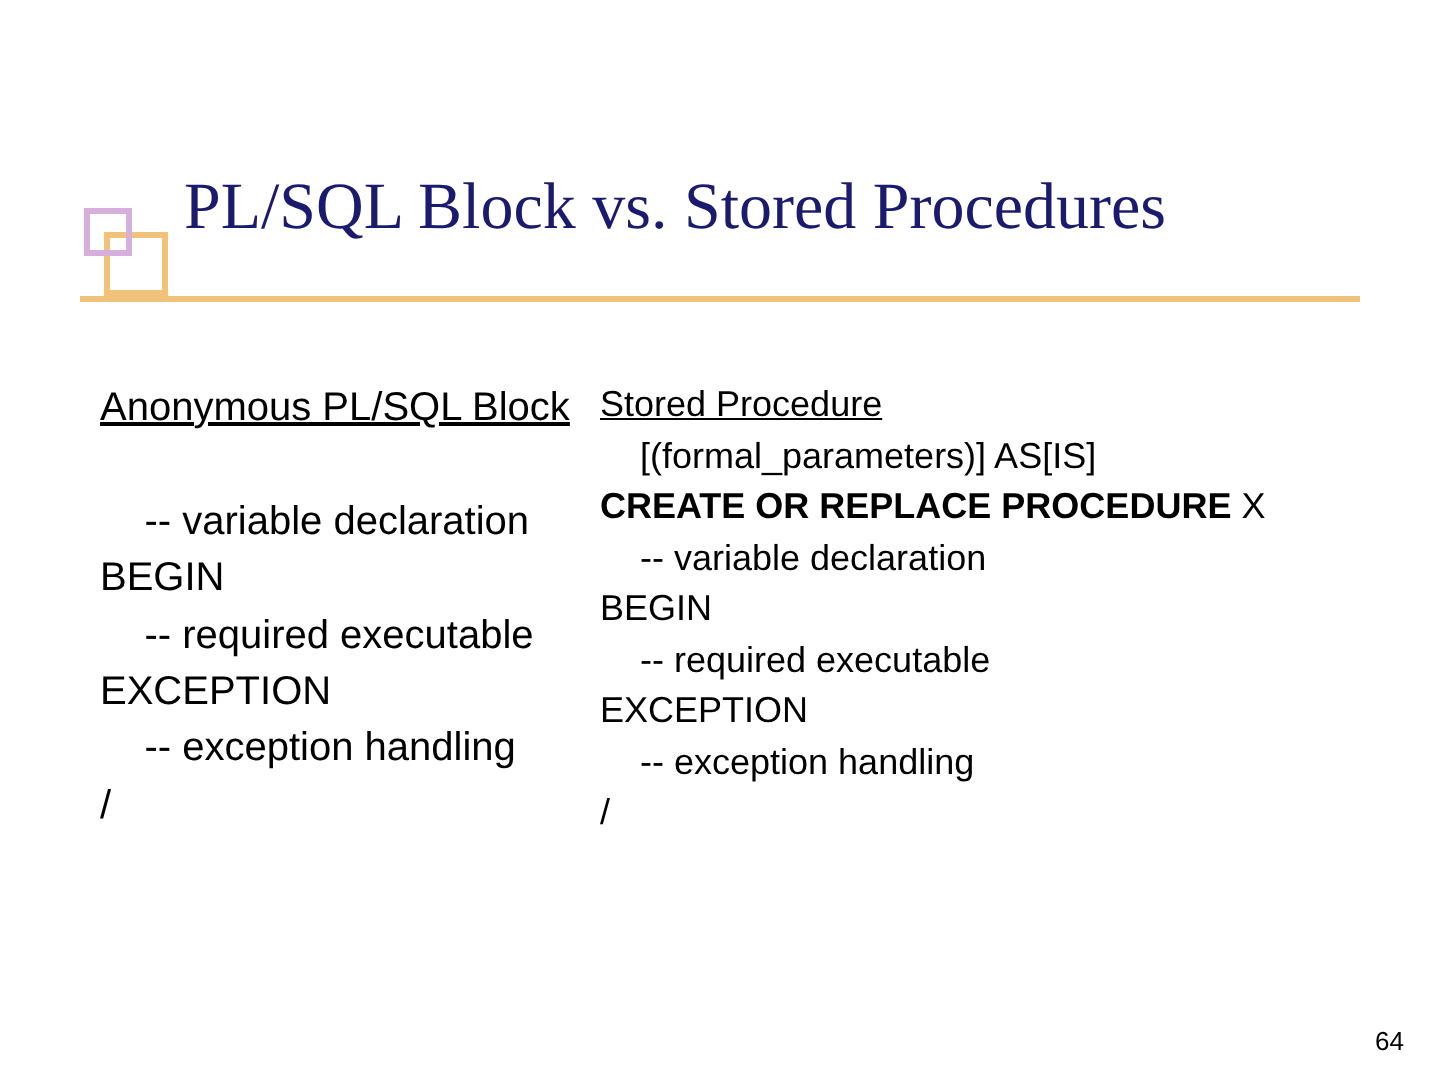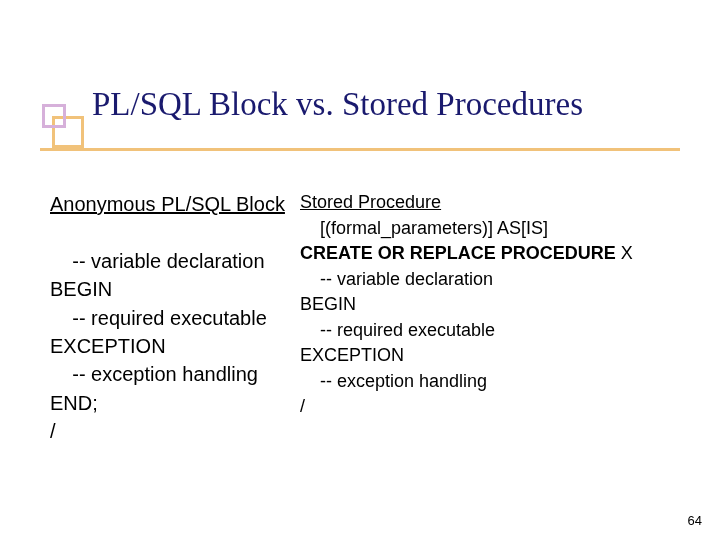--- a/index.html
+++ b/index.html
@@ -102,21 +102,20 @@
 <div class="title-rule"></div>
 
 <div class="left-col">
   <div class="underline">Anonymous PL/SQL Block</div>
   <div>&nbsp;</div>
   <div>&nbsp;&nbsp;&nbsp;&nbsp;-- variable declaration</div>
   <div>BEGIN</div>
   <div>&nbsp;&nbsp;&nbsp;&nbsp;-- required executable</div>
   <div>EXCEPTION</div>
   <div>&nbsp;&nbsp;&nbsp;&nbsp;-- exception handling</div>
-  <div>END;</div>
   <div>/</div>
 </div>
 
 <div class="right-col">
   <div class="underline">Stored Procedure</div>
   <div>&nbsp;&nbsp;&nbsp;&nbsp;[(formal_parameters)] AS[IS]</div>
   <div><span class="bold">CREATE OR REPLACE PROCEDURE</span><span> X</span></div>
   <div>&nbsp;&nbsp;&nbsp;&nbsp;-- variable declaration</div>
   <div>BEGIN</div>
   <div>&nbsp;&nbsp;&nbsp;&nbsp;-- required executable</div>

